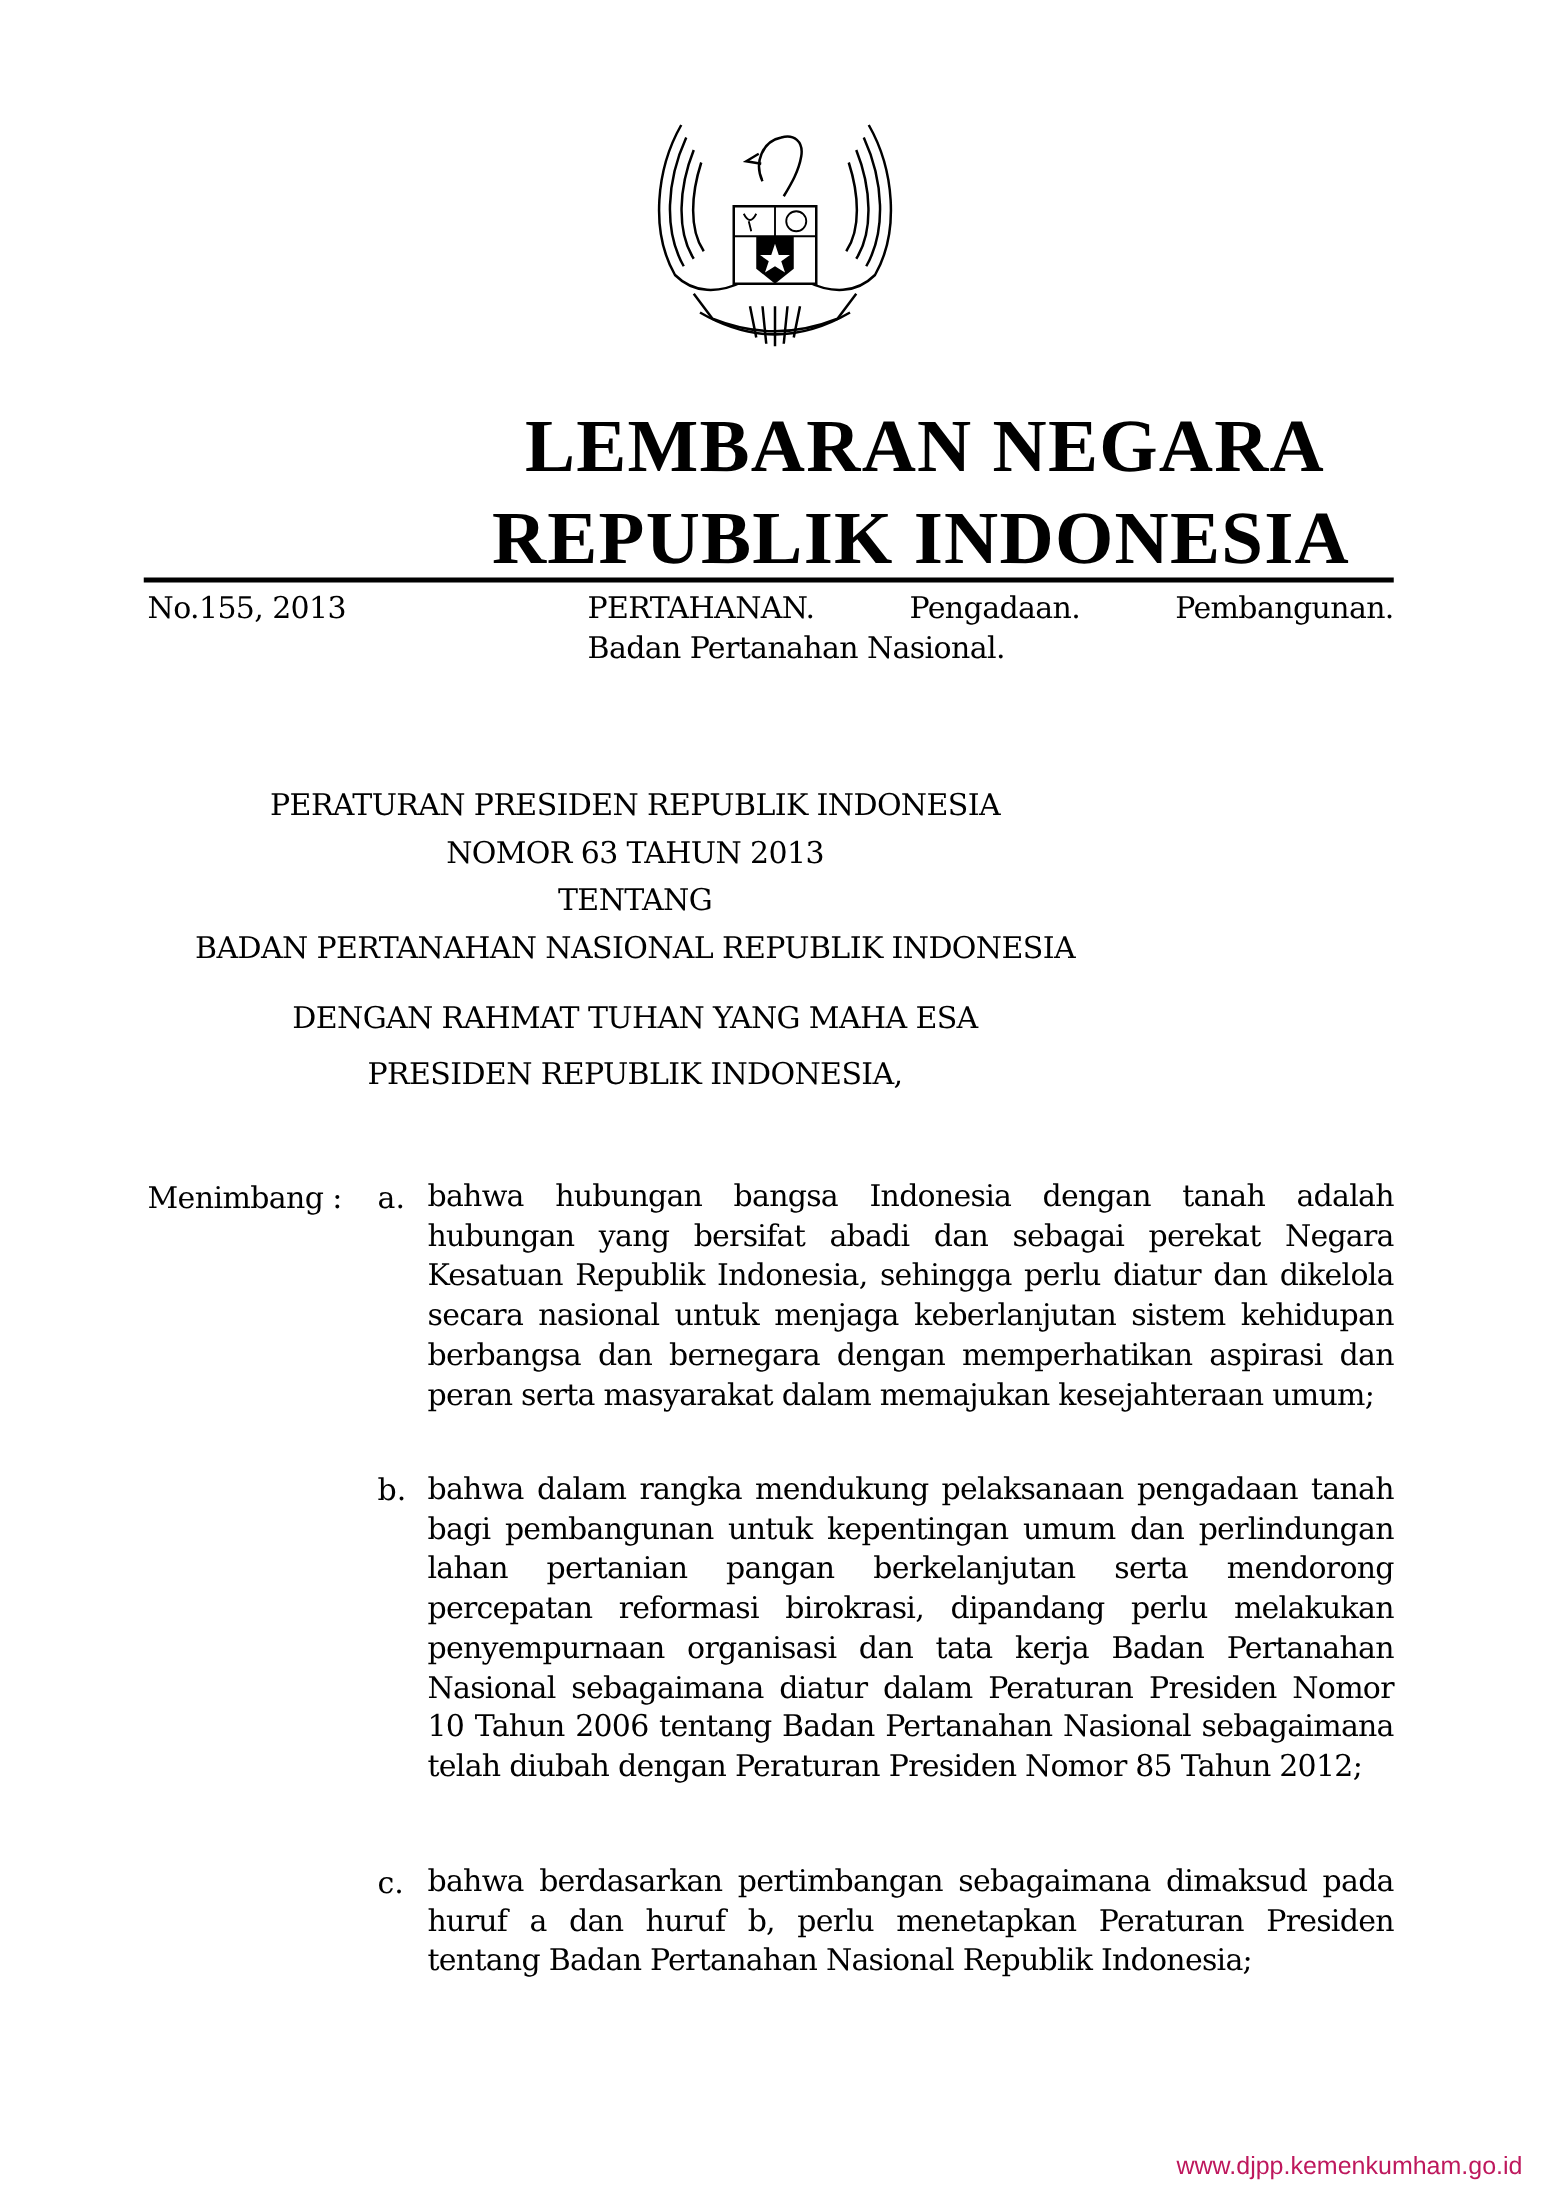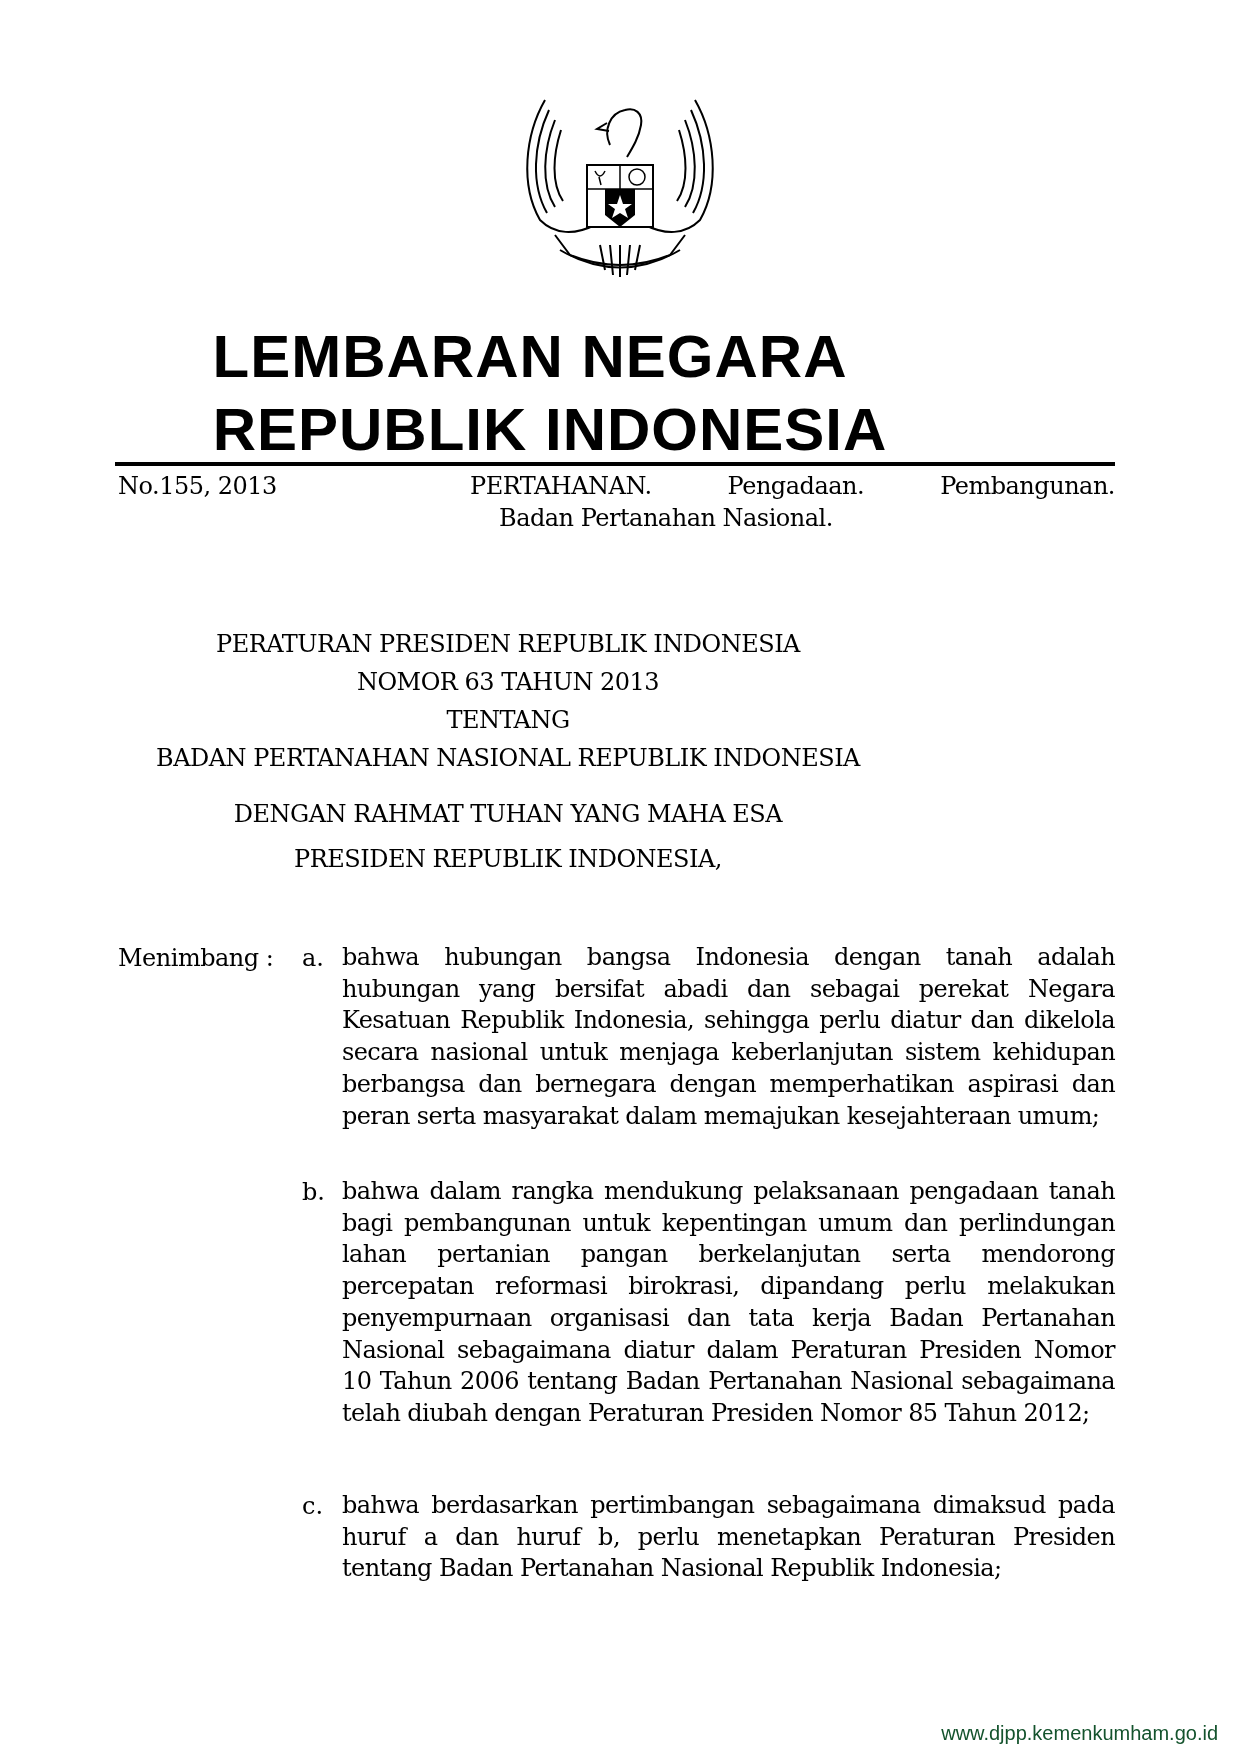--- a/index.html
+++ b/index.html
@@ -1,30 +1,30 @@
 <!DOCTYPE html>
 <html><head>
 <meta charset="utf-8">
 <style>
   html, body { margin:0; padding:0; background:#ffffff; }
   body { width:1240px; height:1755px; position:relative; overflow:hidden; color:#000; font-family:"DejaVu Serif", serif; }
   .emblem { position:absolute; left:515px; top:85px; width:210px; height:210px; }
-  .masthead { position:absolute; left:0; width:1060px; text-align:center; font-family:Liberation Sans, sans-serif; font-weight:bold; letter-spacing:1px; }
+  .masthead { position:absolute; left:0; width:1060px; text-align:right; font-family:Liberation Serif, serif; font-weight:bold; letter-spacing:1px; }
   .mh1 { top:322px; font-size:60px; line-height:70px; }
   .mh2 { top:395px; font-size:60px; line-height:70px;margin-left:20px; }
   .rule { position:absolute; left:115px; width:1000px; height:4px; background:#000; top:462px; }
   .gaz-no { position:absolute; left:118px; top:470px; font-size:24px; line-height:32px; font-family:"DejaVu Serif", serif; letter-spacing:-0.5px; }
   .gaz-subj { position:absolute; left:470px; top:470px; width:645px; font-size:24px; line-height:32px; text-align:justify; text-align-last:justify; letter-spacing:-0.5px; }
-  .gaz-subj2 { position:absolute; left:470px; top:502px; font-size:24px; line-height:32px; letter-spacing:-0.5px;margin-left:29px; }
+  .gaz-subj2 { position:absolute; left:470px; top:502px; font-size:24px; line-height:32px; letter-spacing:-0.5px; }
   .title-block { position:absolute; left:0; width:1016px; text-align:center; font-size:24px; letter-spacing:-0.5px; }
   .consid { position:absolute; font-size:24px; line-height:32px; letter-spacing:-0.5px; }
   .menimbang { left:118px; top:942px; }
   .item-label { position:absolute; font-size:24px; line-height:32px; }
   .item-text { position:absolute; left:342px; width:773px; font-size:24px; line-height:31.7px; text-align:justify; letter-spacing:-0.6px; }
-  .footer { position:absolute; right:22px; top:1722px; font-family:"Liberation Sans", sans-serif; font-size:20px; color:#14532d; }
+  .footer { position:absolute; right:22px; top:1722px; font-family:"Liberation Sans", sans-serif; font-size:20px; color:#be185d; }
 </style>
 </head>
 <body>
 
 <div class="emblem">
   <svg width="210" height="210" viewBox="0 0 210 210">
     <g fill="none" stroke="#000" stroke-width="2">
 
       <path d="M30 15 C10 50 5 100 25 135 C40 150 60 150 80 140"></path>
       <path d="M34 25 C18 60 16 100 32 128"></path>

